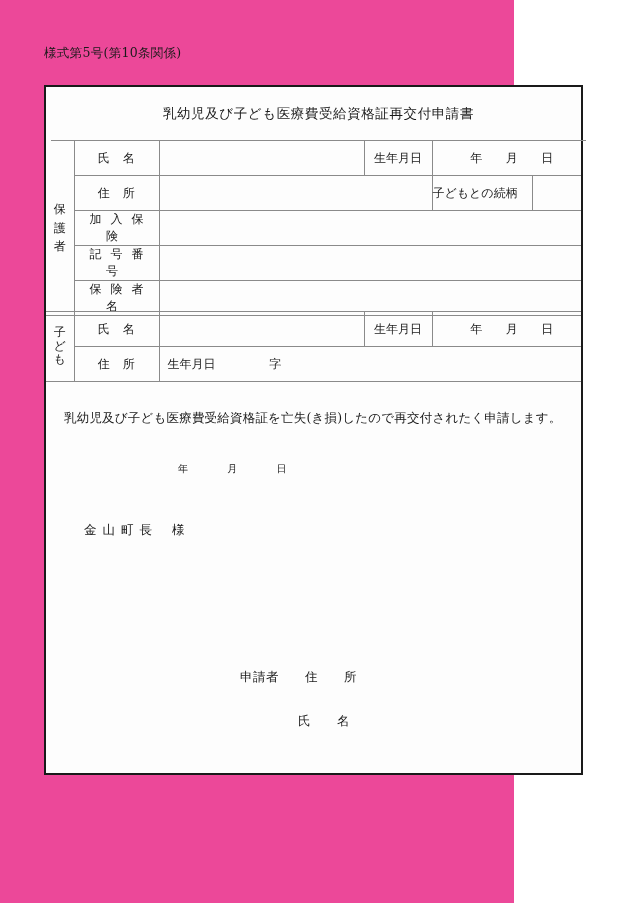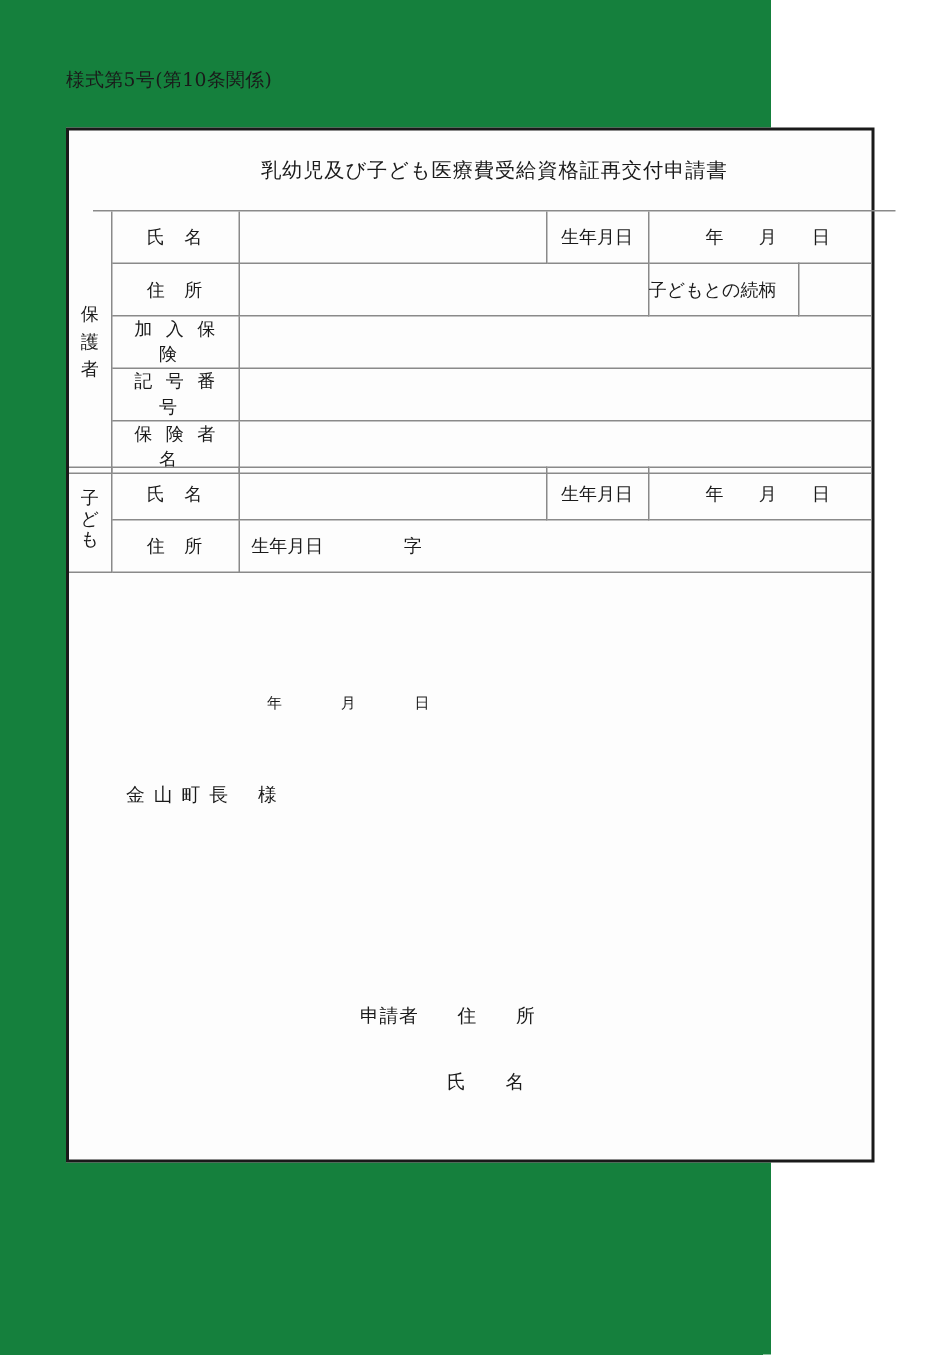--- a/index.html
+++ b/index.html
@@ -13,21 +13,21 @@
     font-family: "DejaVu Serif", "Liberation Serif", serif;
     color: #1a1a1a;
     position: relative;
     overflow: hidden;
   }
   .page {
     position: absolute;
     left: 0; top: 0;
     width: 514px;
     height: 903px;
-    background: #15803d;
+    background: #ec4899;
   }
   
   .form-number {
     position: absolute;
     left: 44px;
     top: 45px;
     font-size: 12.5px;
     letter-spacing: 0.3px;
     white-space: nowrap;
   }
@@ -38,21 +38,21 @@
     top: 85px;
     width: 539px;
     height: 690px;
     border: 2px solid #1a1a1a;
     box-sizing: border-box;
     background: #fdfdfd;
   }
   
   .title-band {
     position: absolute;
-    left: 16px; top: 0;
+    left: 5px; top: 0;
     width: 100%;
     height: 54px;
     border-bottom: 1px solid #8a8a8a;
     box-sizing: border-box;
     display: flex;
     align-items: center;
     justify-content: center;
   }
   .title-text {
     font-size: 13.5px;
@@ -288,20 +288,21 @@
               <span class="gap"></span>
               <span>字</span>
             </div>
           </td>
         </tr>
       </tbody>
     </table>
 
     <div class="body-area" style="top:292px; height:394px;">
 
+      <div class="declaration">乳幼児及び子ども医療費受給資格証を亡失(き損)したので再交付されたく申請します。</div>
 
       <div class="date-line">
         <span class="g"></span><span>年</span>
         <span class="g"></span><span>月</span>
         <span class="g"></span><span>日</span>
       </div>
 
       <div class="addressee">
         <span class="town">金山町長</span><span class="sama">様</span>
       </div>

